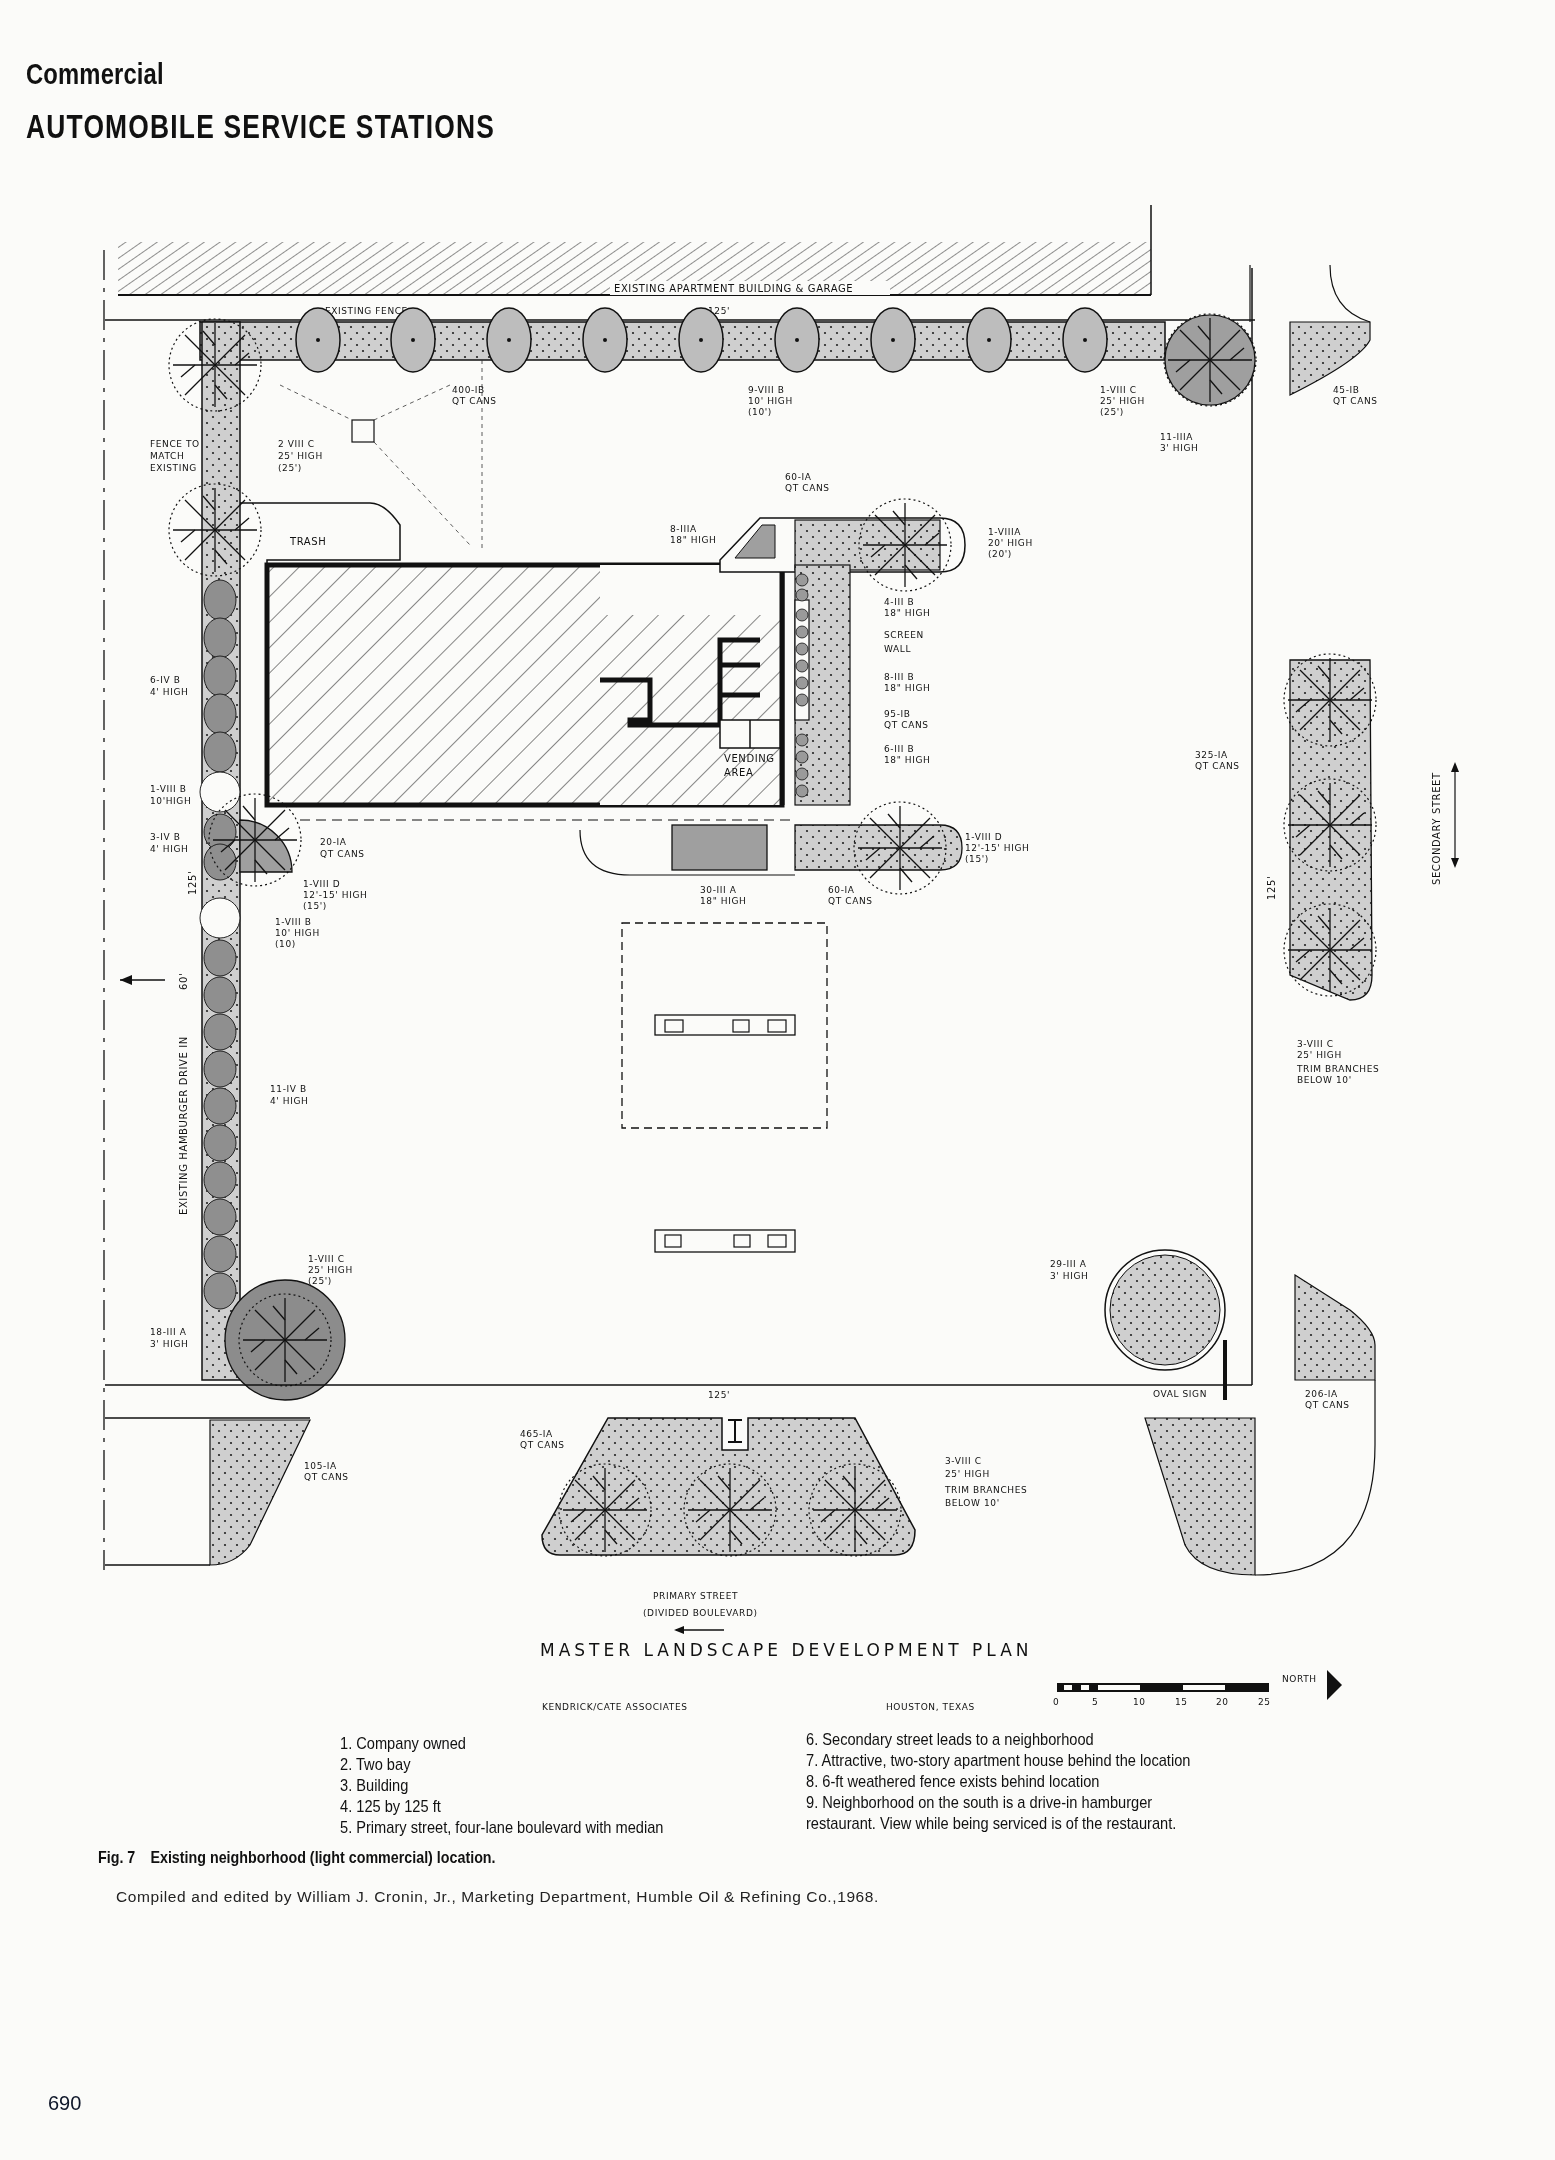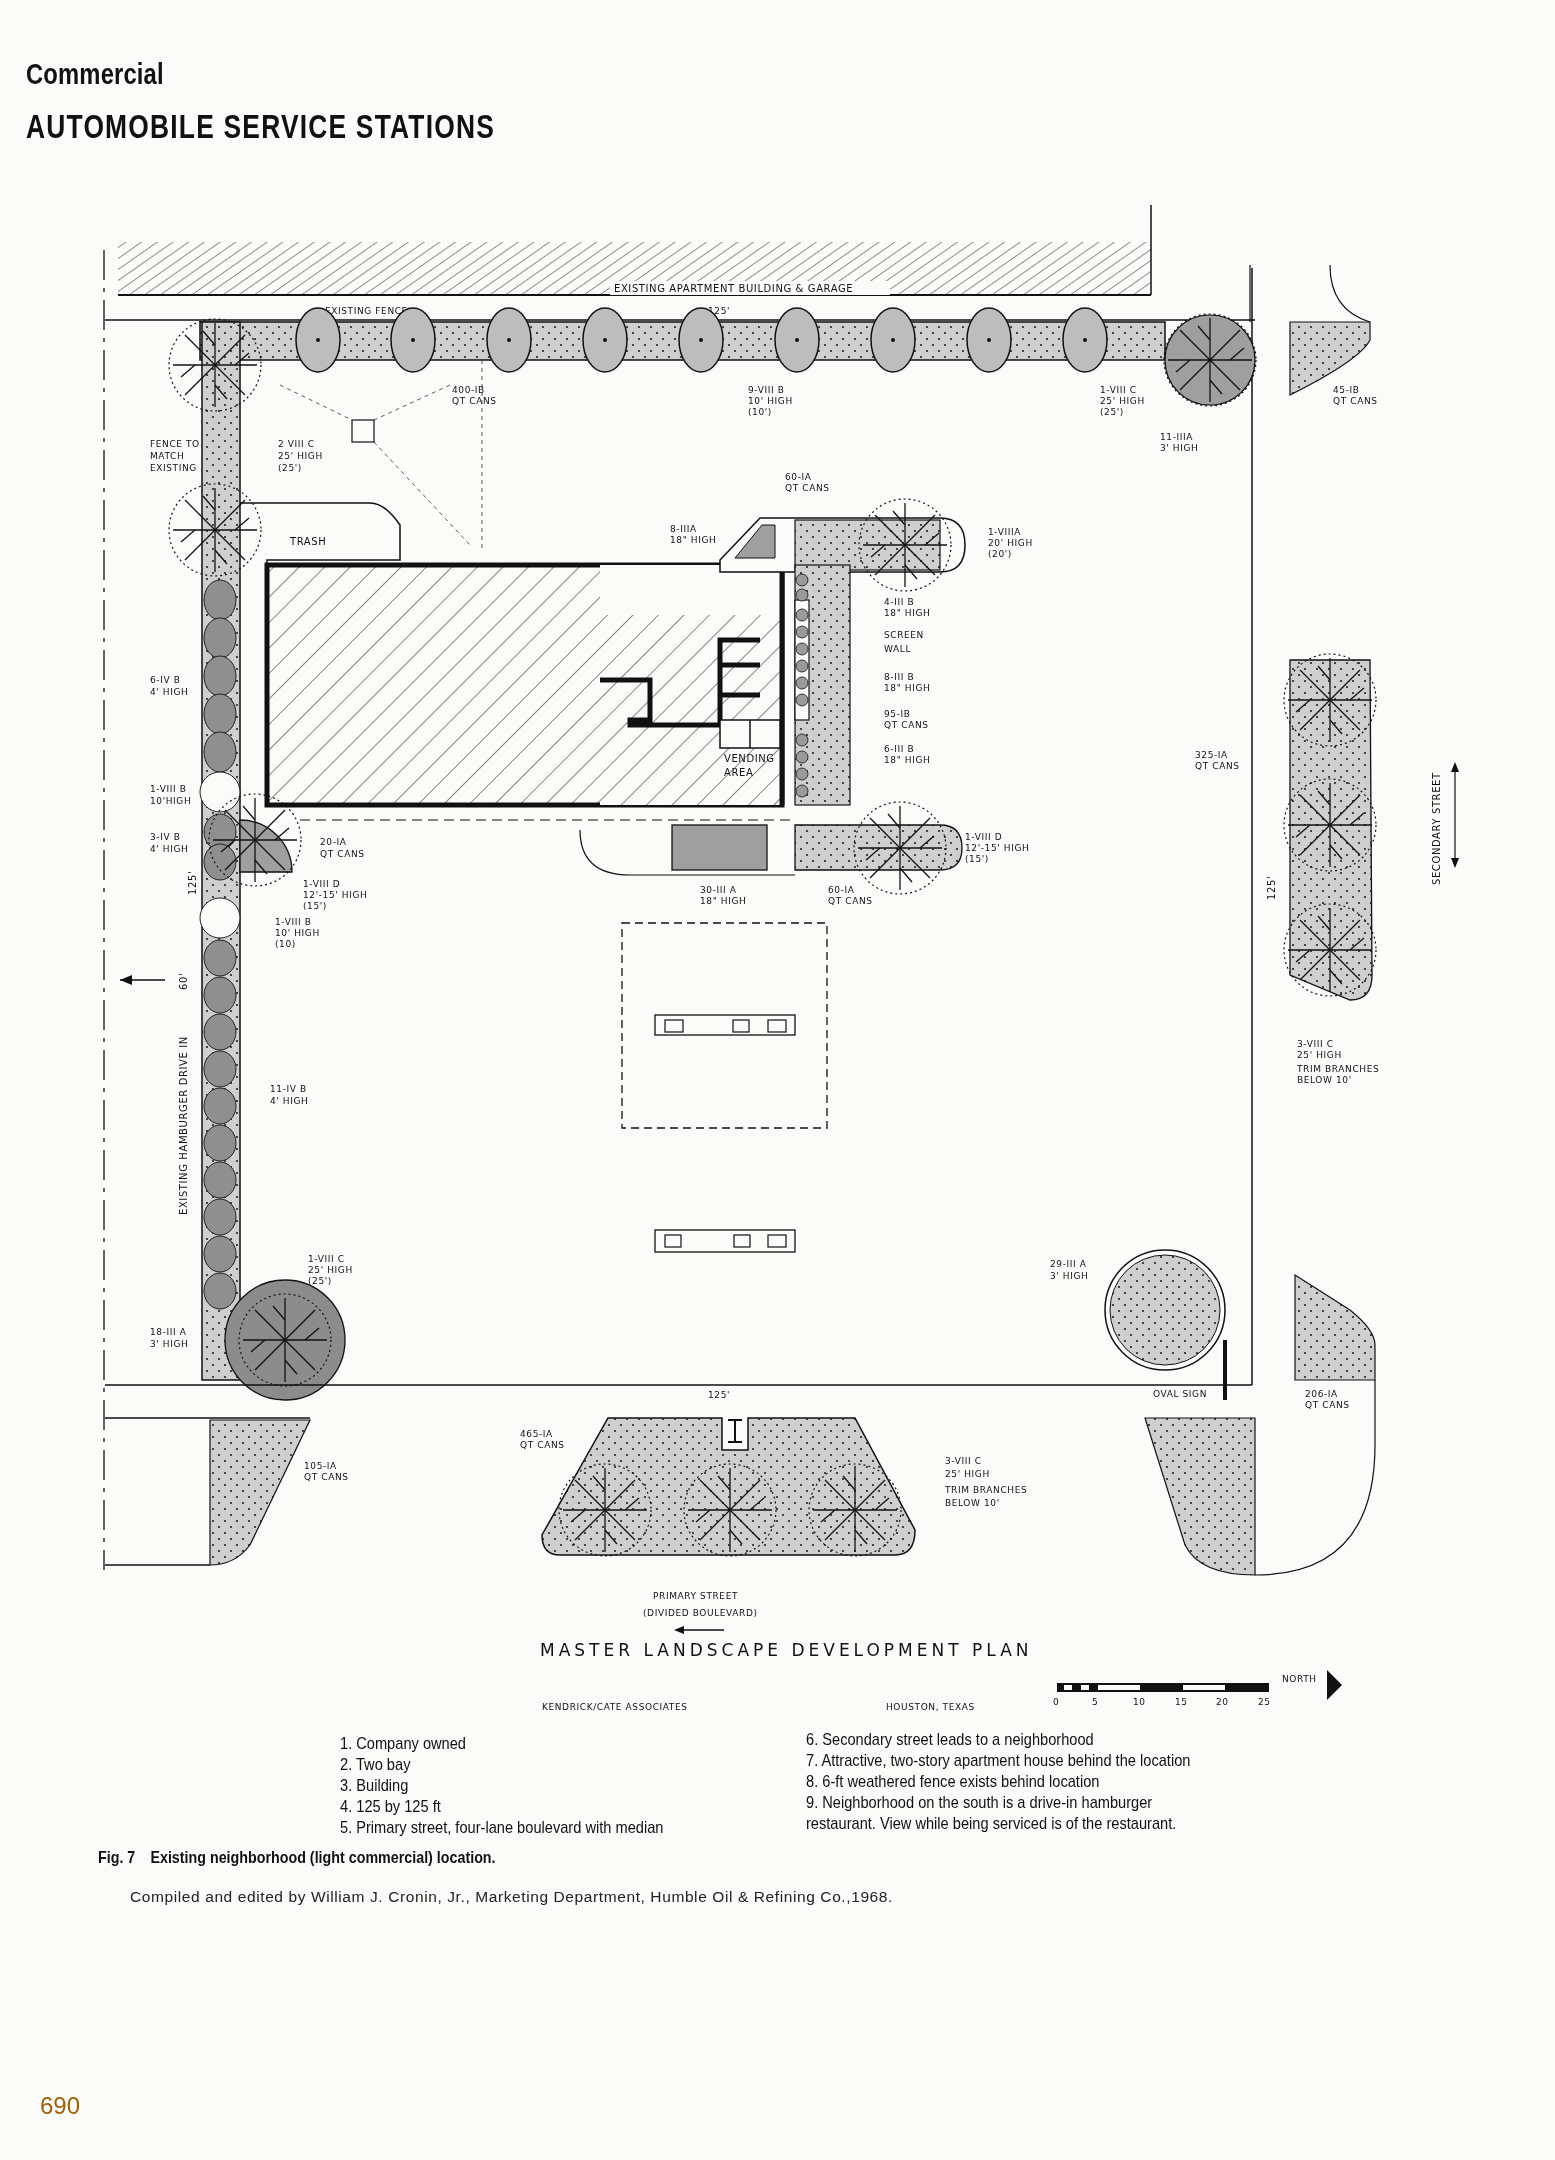--- a/index.html
+++ b/index.html
@@ -8,22 +8,22 @@
   .section-label { left:26px; top:58px; font-size:29px; font-weight:bold; transform:scaleX(0.82); transform-origin:left top; letter-spacing:0.2px; }
   .section-title { left:26px; top:108px; font-size:33px; font-weight:bold; transform:scaleX(0.8); transform-origin:left top; letter-spacing:1.5px; }
   svg.plan { position:absolute; left:0; top:0; width:1555px; height:2160px; }
   .lbl { font-family:"DejaVu Sans", sans-serif; font-size:10px; fill:#111; letter-spacing:0.6px; }
   .lbl-sm { font-family:"DejaVu Sans", sans-serif; font-size:9px; fill:#111; letter-spacing:0.6px; }
   .plan-title { font-family:"DejaVu Sans", sans-serif; font-size:17px; fill:#111; letter-spacing:4px; }
   .notes { font-size:17px; line-height:21px; transform:scaleX(0.86); transform-origin:left top; }
   .notes div { white-space:nowrap; }
   .fig-caption { left:98px; top:1848px; font-size:17px; font-weight:bold; transform:scaleX(0.84); transform-origin:left top; white-space:nowrap; }
   .fig-caption .num { margin-right:18px; }
-  .credit { left:130px; top:1888px; font-size:15.5px; letter-spacing:0.6px; color:#222; white-space:nowrap; }
-  .page-number { left:40px; top:2092px; font-size:24px; color:#a16207; }
+  .credit { left:116px; top:1888px; font-size:15.5px; letter-spacing:0.6px; color:#222; white-space:nowrap; }
+  .page-number { left:48px; top:2092px; font-size:20px; color:#0f172a; }
 </style>
 </head>
 <body>
 
 <div class="abs section-label">Commercial</div>
 <div class="abs section-title">AUTOMOBILE SERVICE STATIONS</div>
 
 <svg class="plan" viewBox="0 0 1555 2160" xmlns="http://www.w3.org/2000/svg">
   <defs>
     <pattern id="hatch" width="9" height="9" patternUnits="userSpaceOnUse" patternTransform="rotate(55)">

